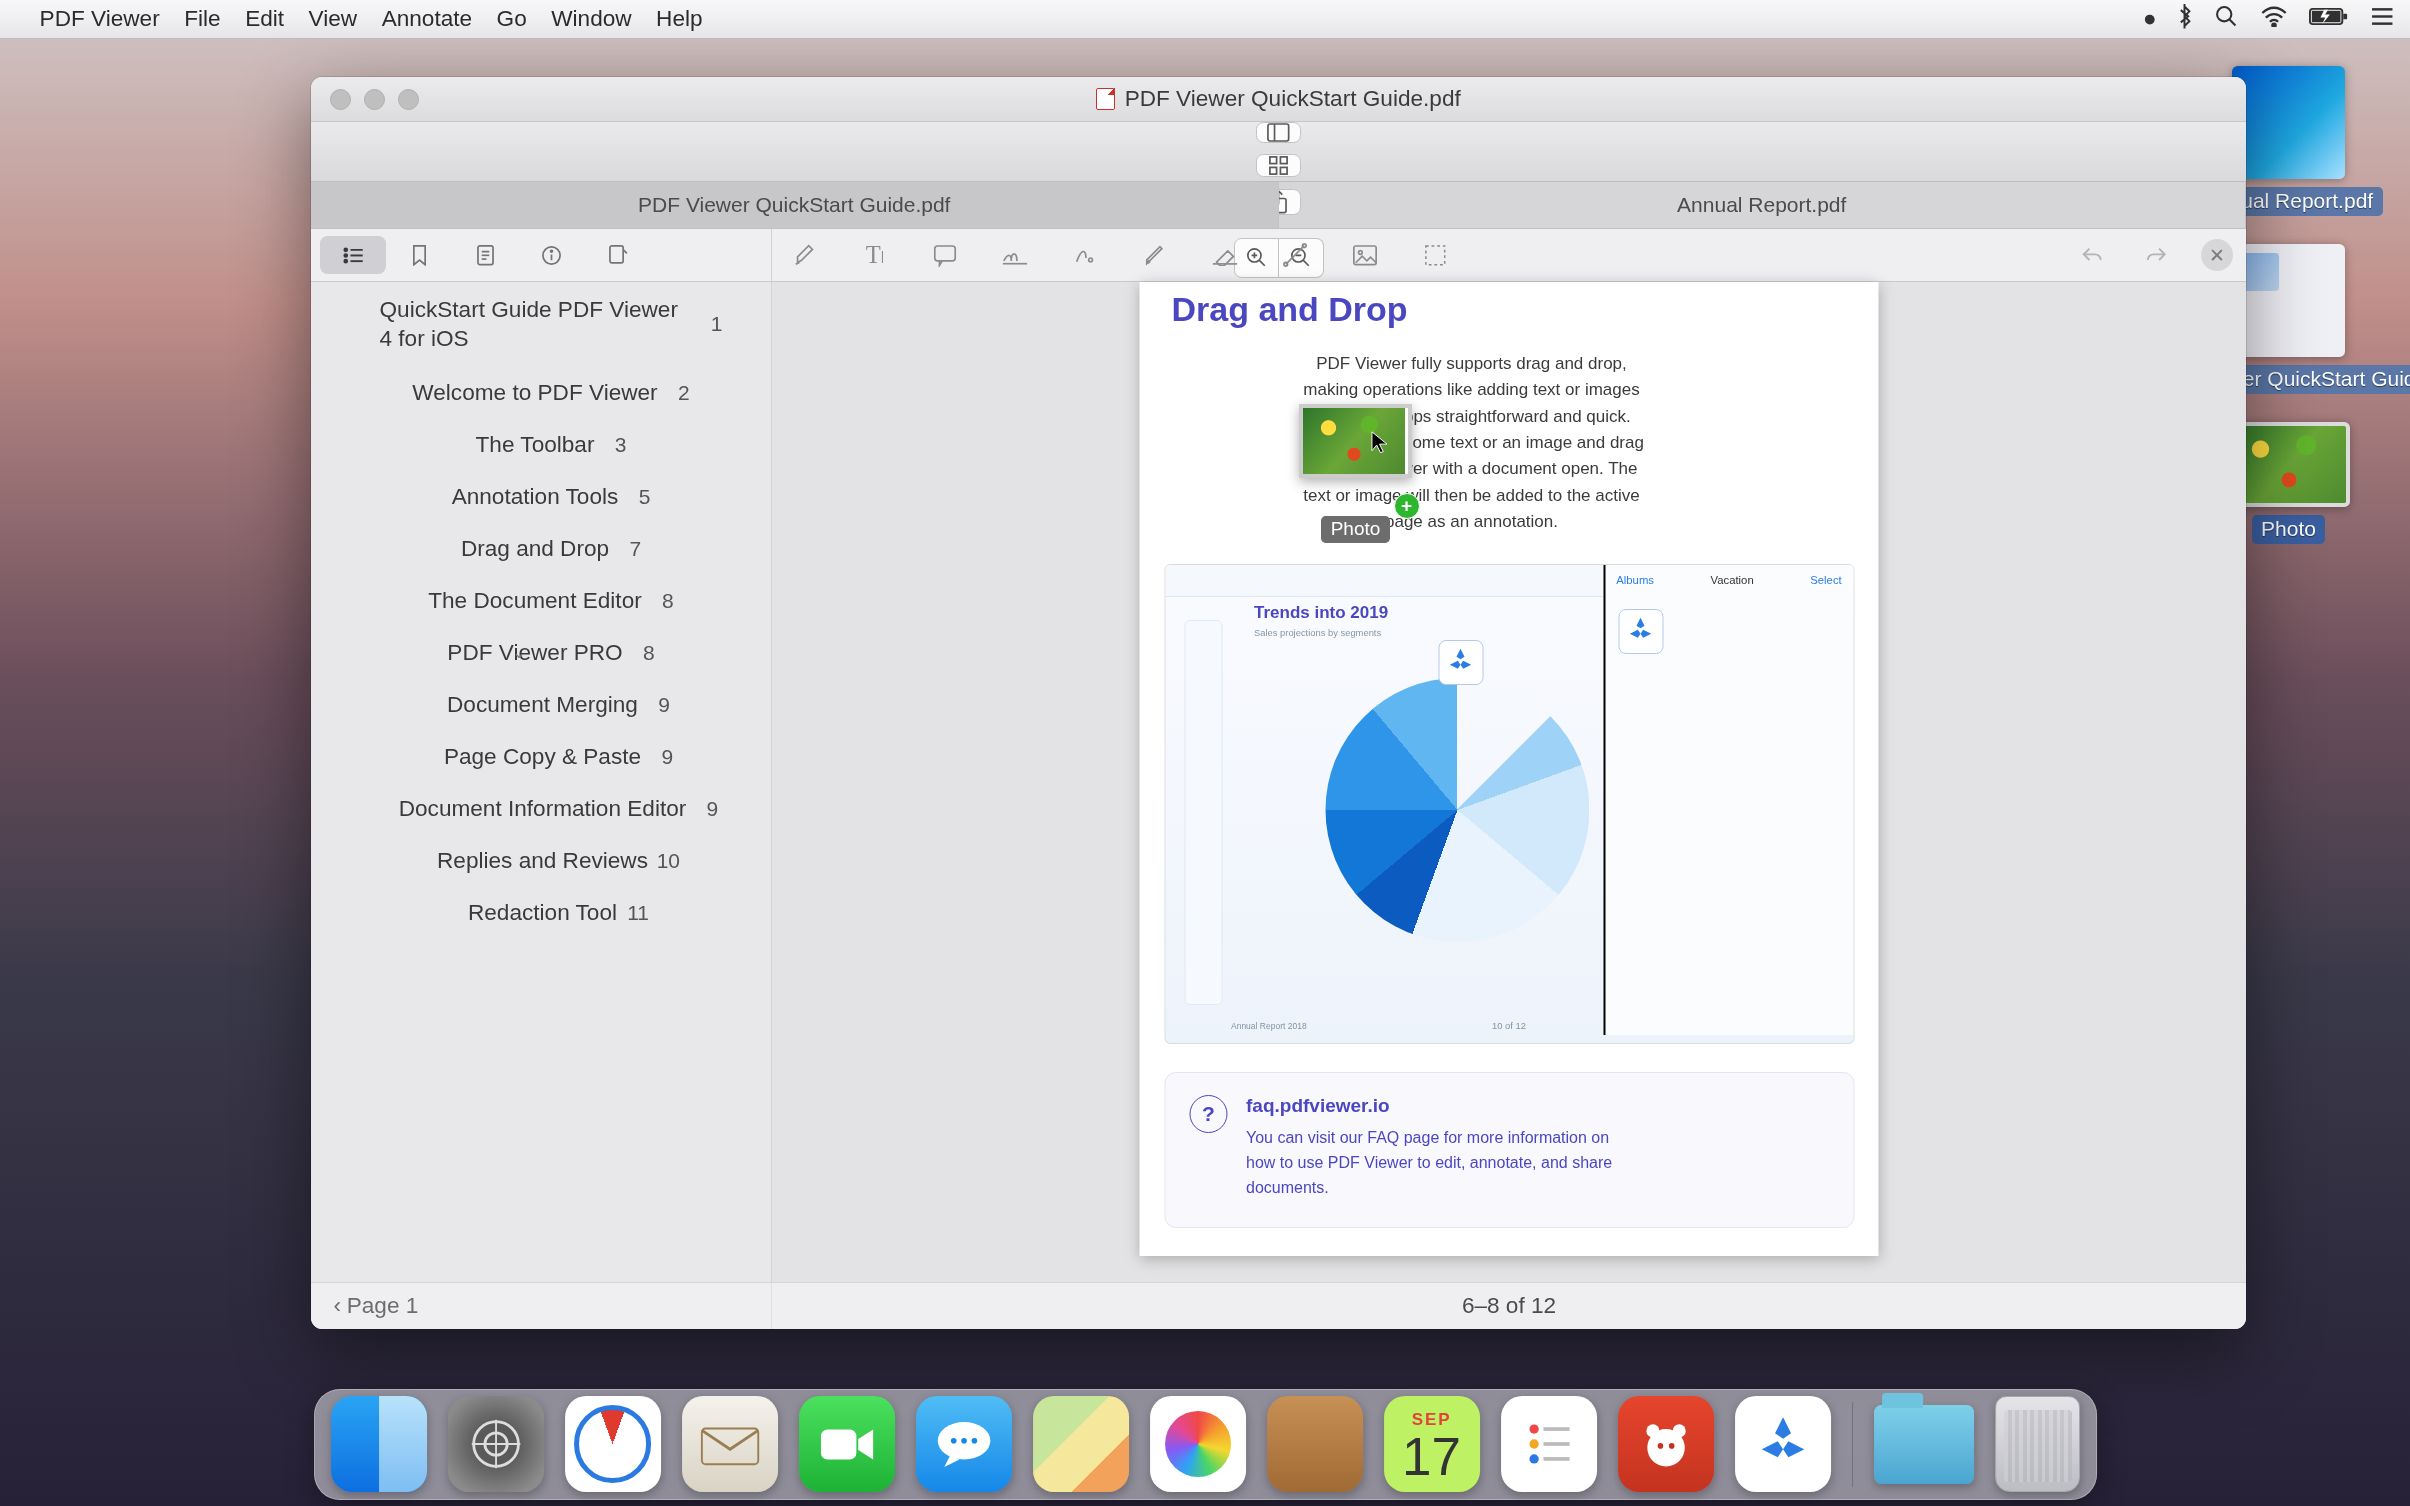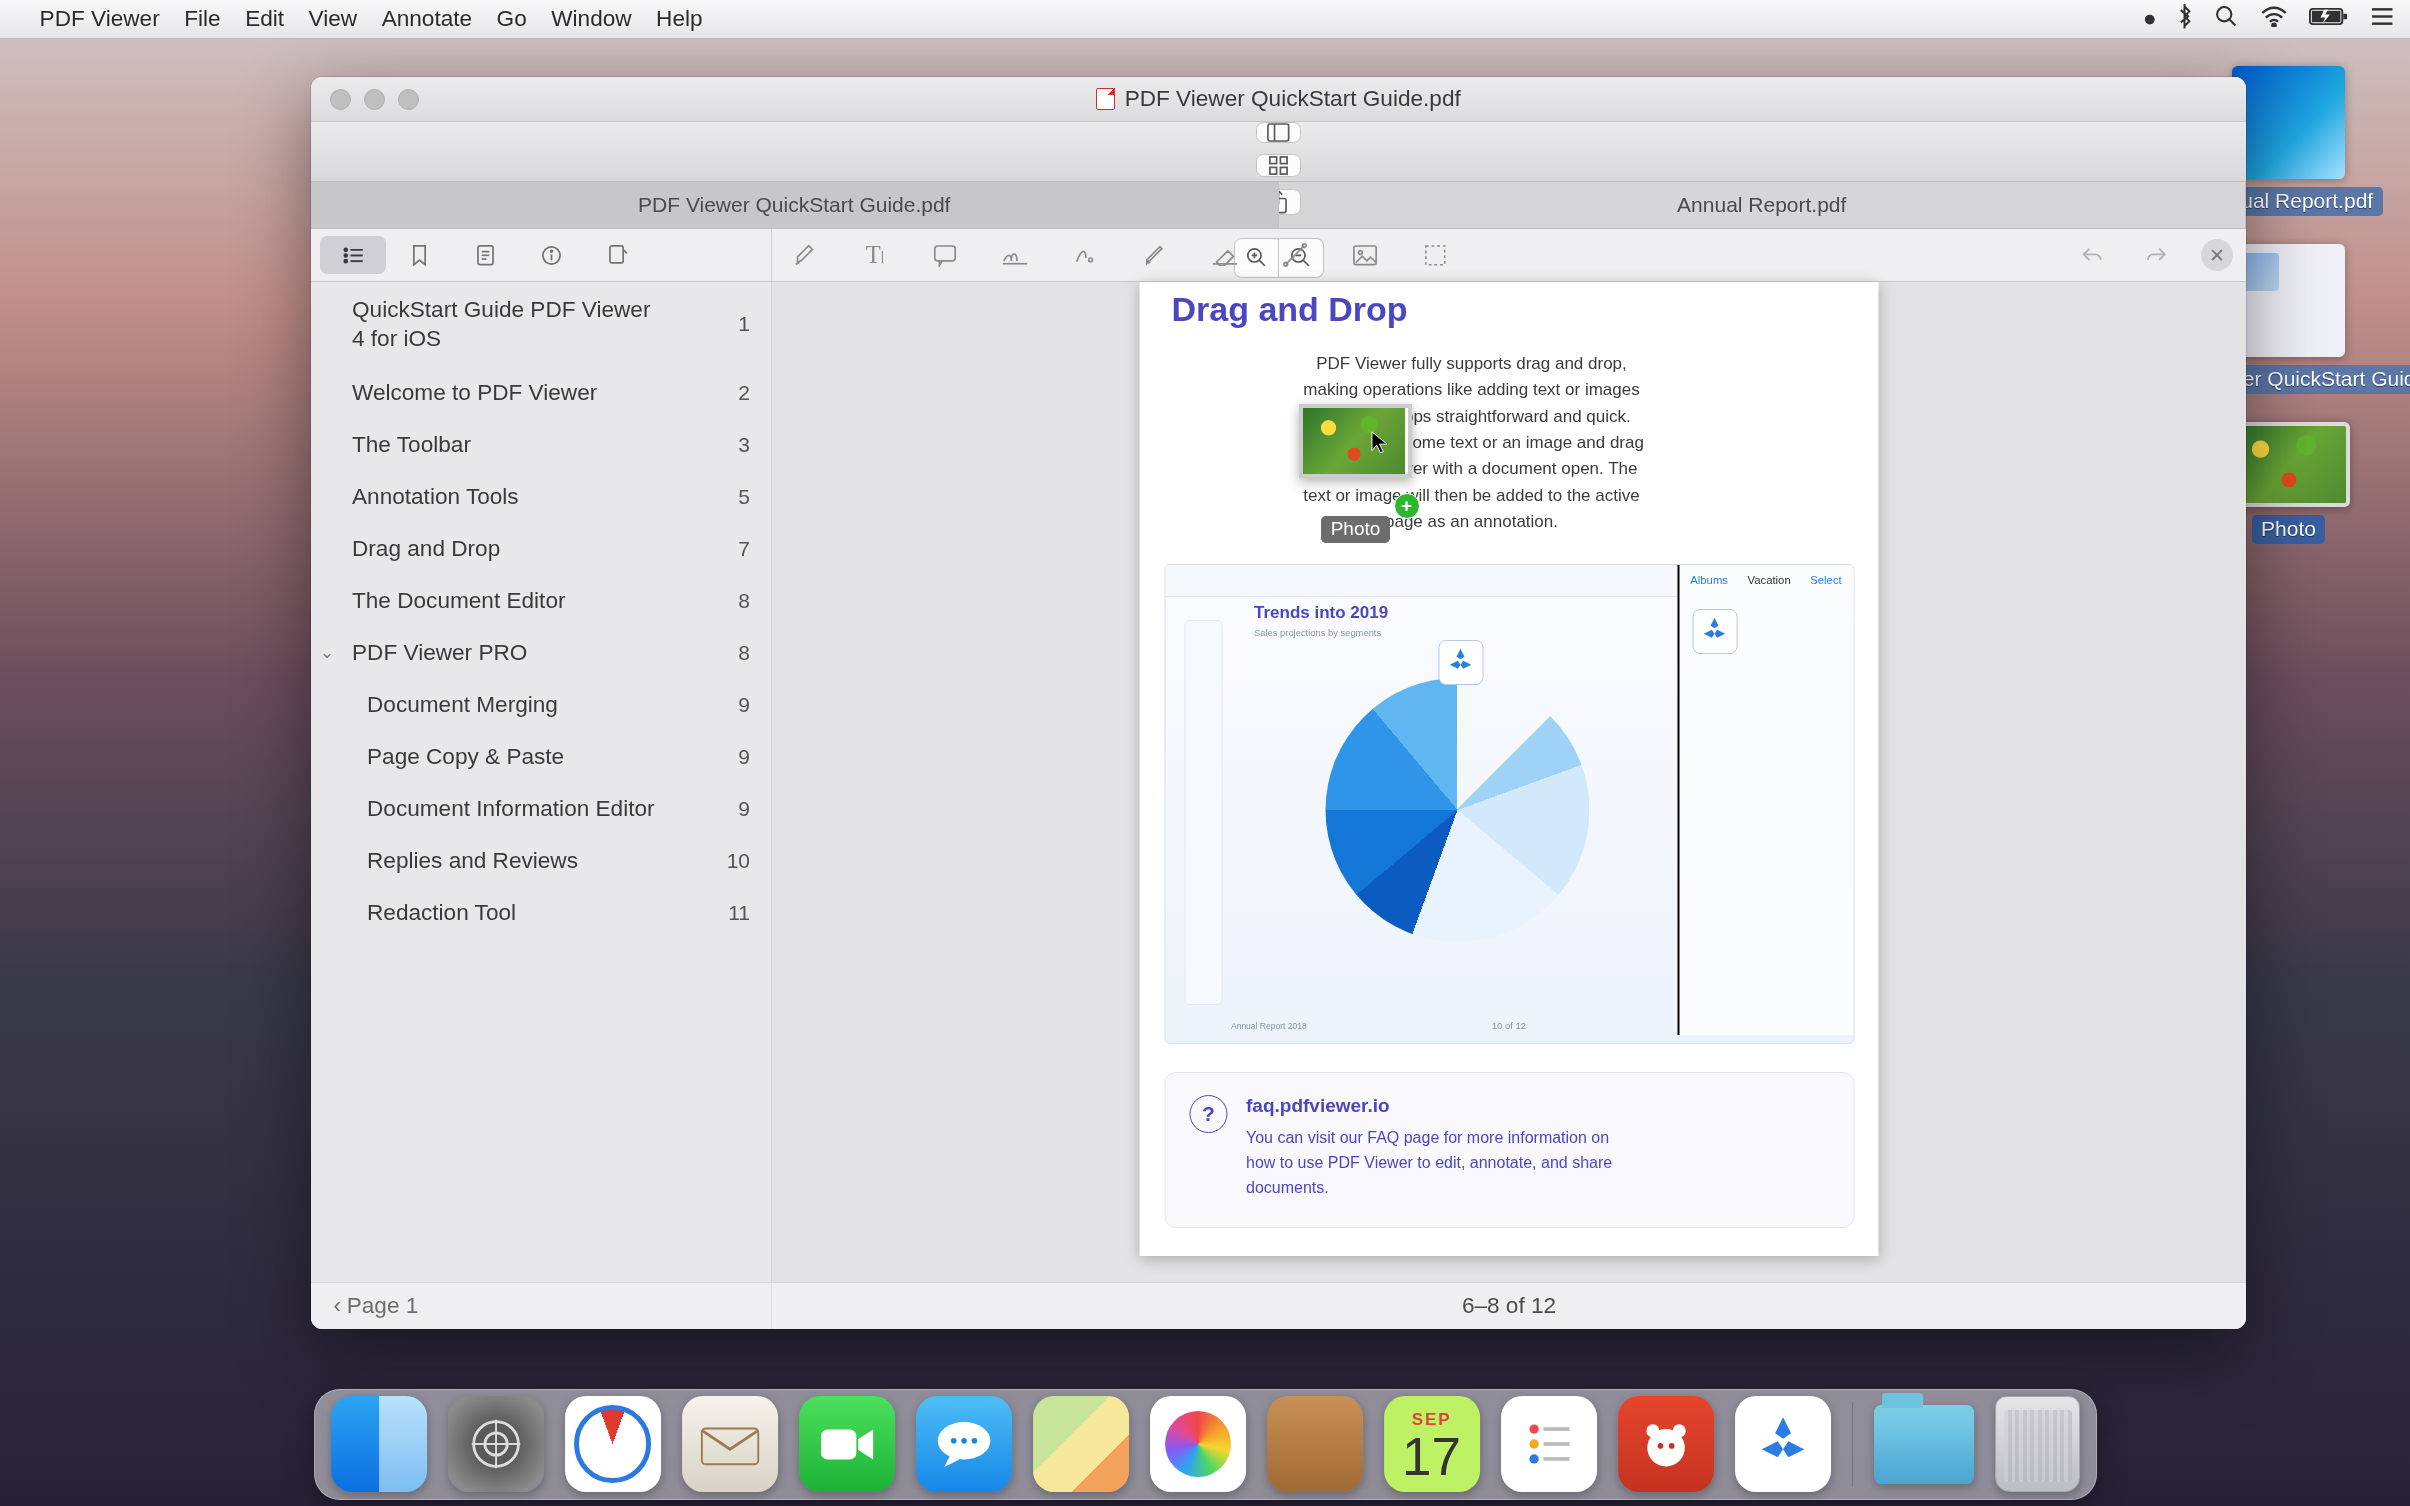--- a/index.html
+++ b/index.html
@@ -51,39 +51,39 @@
   .side-tools { width:461px; display:flex; align-items:center; padding:0 9.4px; gap:0; border-right:0.9px solid #d2d2d5; background:#efeff1;}
   .side-tools .st { width:66px; height:38px; display:flex; align-items:center; justify-content:center; color:#747476; border-radius:7.5px; }
   .side-tools .st.active { background:#d0d0d4; color:#3a3a3a; }
   .anno-tools { flex:1; display:flex; align-items:center; padding:0 13px; gap:30px; color:#8b8b8e; }
   .anno-tools .at { width:40px; height:40px; display:flex; align-items:center; justify-content:center; }
   .anno-tools .right-side { margin-left:auto; display:flex; align-items:center; gap:24.5px; }
   .close-anno { width:32px; height:32px; border-radius:50%; background:#d7d7da; color:#7b7b7d; display:flex; align-items:center; justify-content:center; font-size:19px;}
   
   .w-body { position:absolute; top:205px; bottom:47px; left:0; right:0; display:flex; }
   .outline { width:461px; background:#e8e8ea; border-right:0.9px solid #d3d3d6; overflow:auto; }
-  .o-item { display:flex; align-items:center; padding:13px 21px 13px 41px; font-size:22.6px; color:#3a3a3a; justify-content:space-between; }
+  .o-item { display:flex; align-items:center; padding:13px 21px 13px 41px; font-size:22.6px; color:#3a3a3a; justify-content:center; }
   .o-item.child { padding-left:56px; }
   .o-item .num { color:#555; font-size:21px; min-width:32px; text-align:right;}
   .o-item .exp { position:absolute; transform:translateX(-32px); color:#7d7d7f; font-size:17px;}
   .o-item.top .lbl { max-width:311px; line-height:1.3;}
   .viewer { flex:1; position:relative; background:#e3e3e5; }
   .page { position:absolute; left:50%; top:0; transform:translateX(-50%); width:739px; background:#fff; box-shadow:0 2.8px 14px rgba(0,0,0,.25); padding:0 0 28px 0; }
   .page h2 { color:#4b47c1; font-size:34px; font-weight:700; padding:7.5px 32px 22.6px; }
   .page p.body { font-size:17px; color:#3b3b3b; line-height:1.55; padding:0 113px 0 38px; text-align:center; max-width:508px; margin:0 auto; }
   .ipad-shot { margin:28px 24.5px 0; height:480px; border:0.9px solid #dadada; border-radius:5.6px; background:linear-gradient(#fafbff,#edf3fb); position:relative; overflow:hidden;}
   .ipad-shot .bluefan { position:absolute; left:160px; top:113px; width:264px; height:264px; border-radius:50%;
      background: conic-gradient(from 200deg,#0b5bc1 0 30deg,#1377d8 30deg 70deg,#2f95e9 70deg 120deg,#5fb6f0 120deg 180deg,#9fd2f7 180deg 230deg,#d2e9fb 230deg 290deg,#e9f3fd 290deg 360deg);
      clip-path:polygon(50% 50%, 100% 0, 100% 100%, 0 100%, 0 0, 50% 0);
   }
   .ipad-shot .topstrip{position:absolute;top:0;left:0;right:0;height:32px;background:#f5f8fd;border-bottom:0.9px solid #dfe6f2;}
   .ipad-shot .title{position:absolute;top:38px;left:89px;font-size:17px;font-weight:700;color:#4b47c1;}
   .ipad-shot .sub{position:absolute;top:62px;left:89px;font-size:9.4px;color:#8696a8;}
   .ipad-shot .leftbar{position:absolute;left:19px;top:55px;bottom:38px;width:38px;background:#f6f9fe;border:0.9px solid #e2e9f4;border-radius:5.6px;}
-  .ipad-shot .rightcol{position:absolute;right:0;top:0;bottom:8px;width:176px;background:#fbfcfe;border-left:2.8px solid #000;}
+  .ipad-shot .rightcol{position:absolute;right:0;top:0;bottom:8px;width:250px;background:#fbfcfe;border-left:2.8px solid #000;}
   .ipad-shot .appicon{width:45px;height:45px;background:#fff;border:0.9px solid #b4c8ed;border-radius:7.5px;display:flex;align-items:center;justify-content:center;}
   .ipad-shot .appicon svg{color:#2b7de4;}
   .faq-box { margin:28px 24.5px 0; border:1.9px solid #e4e4f4; border-radius:11.3px; padding:22.6px 26px 26px 81px; position:relative; background:#f8f8fd;}
   .faq-box .ficon{ position:absolute; left:24.5px; top:22.6px; width:38px; height:38px; border:1.9px solid #4b47c1; border-radius:50%; display:flex; align-items:center; justify-content:center; color:#4b47c1; font-size:21px; font-weight:700;}
   .faq-box a { color:#4b47c1; font-weight:700; font-size:19px; text-decoration:none;}
   .faq-box p { color:#4b47c1; font-size:16px; margin-top:9.4px; line-height:1.55; max-width:395px;}
   
   .drag-photo { position:absolute; z-index:30; width:113px; }
   .drag-photo .frm { border:4.7px solid #ccc; background:#fff; padding:0; box-shadow:0 3.8px 11.3px rgba(0,0,0,.3);}
   .drag-photo .frm .g { width:102px; height:66px; background:

